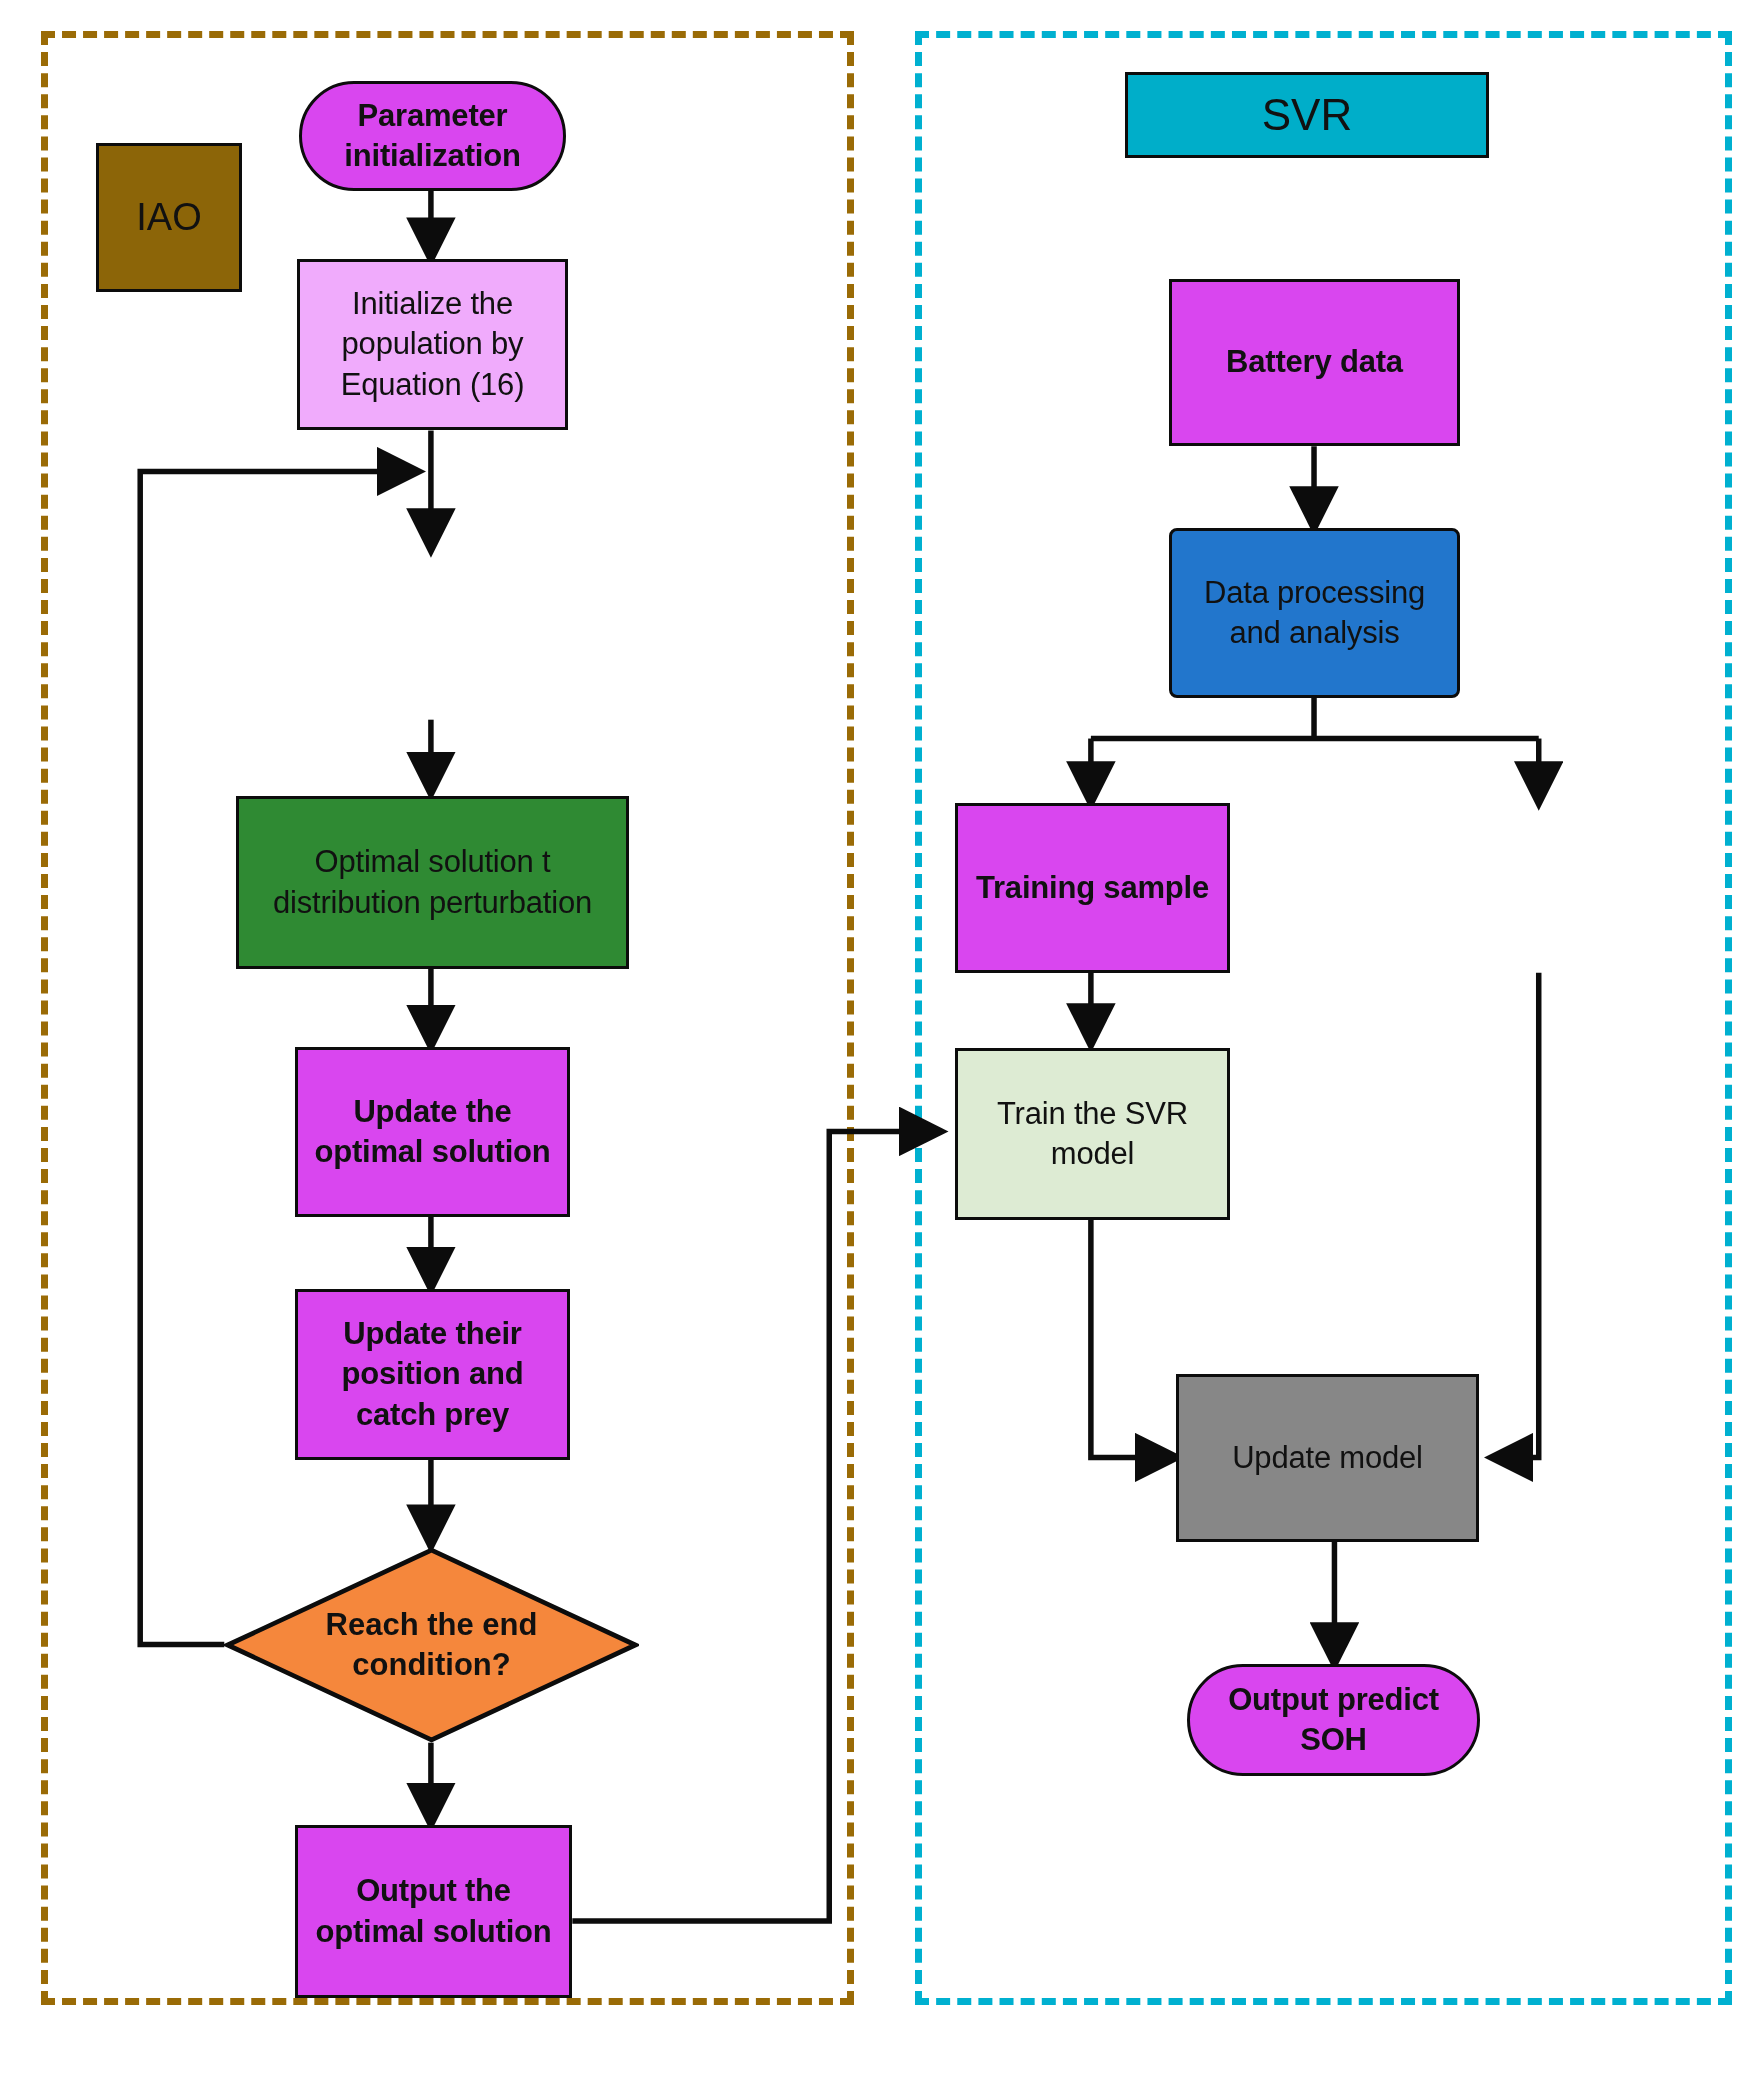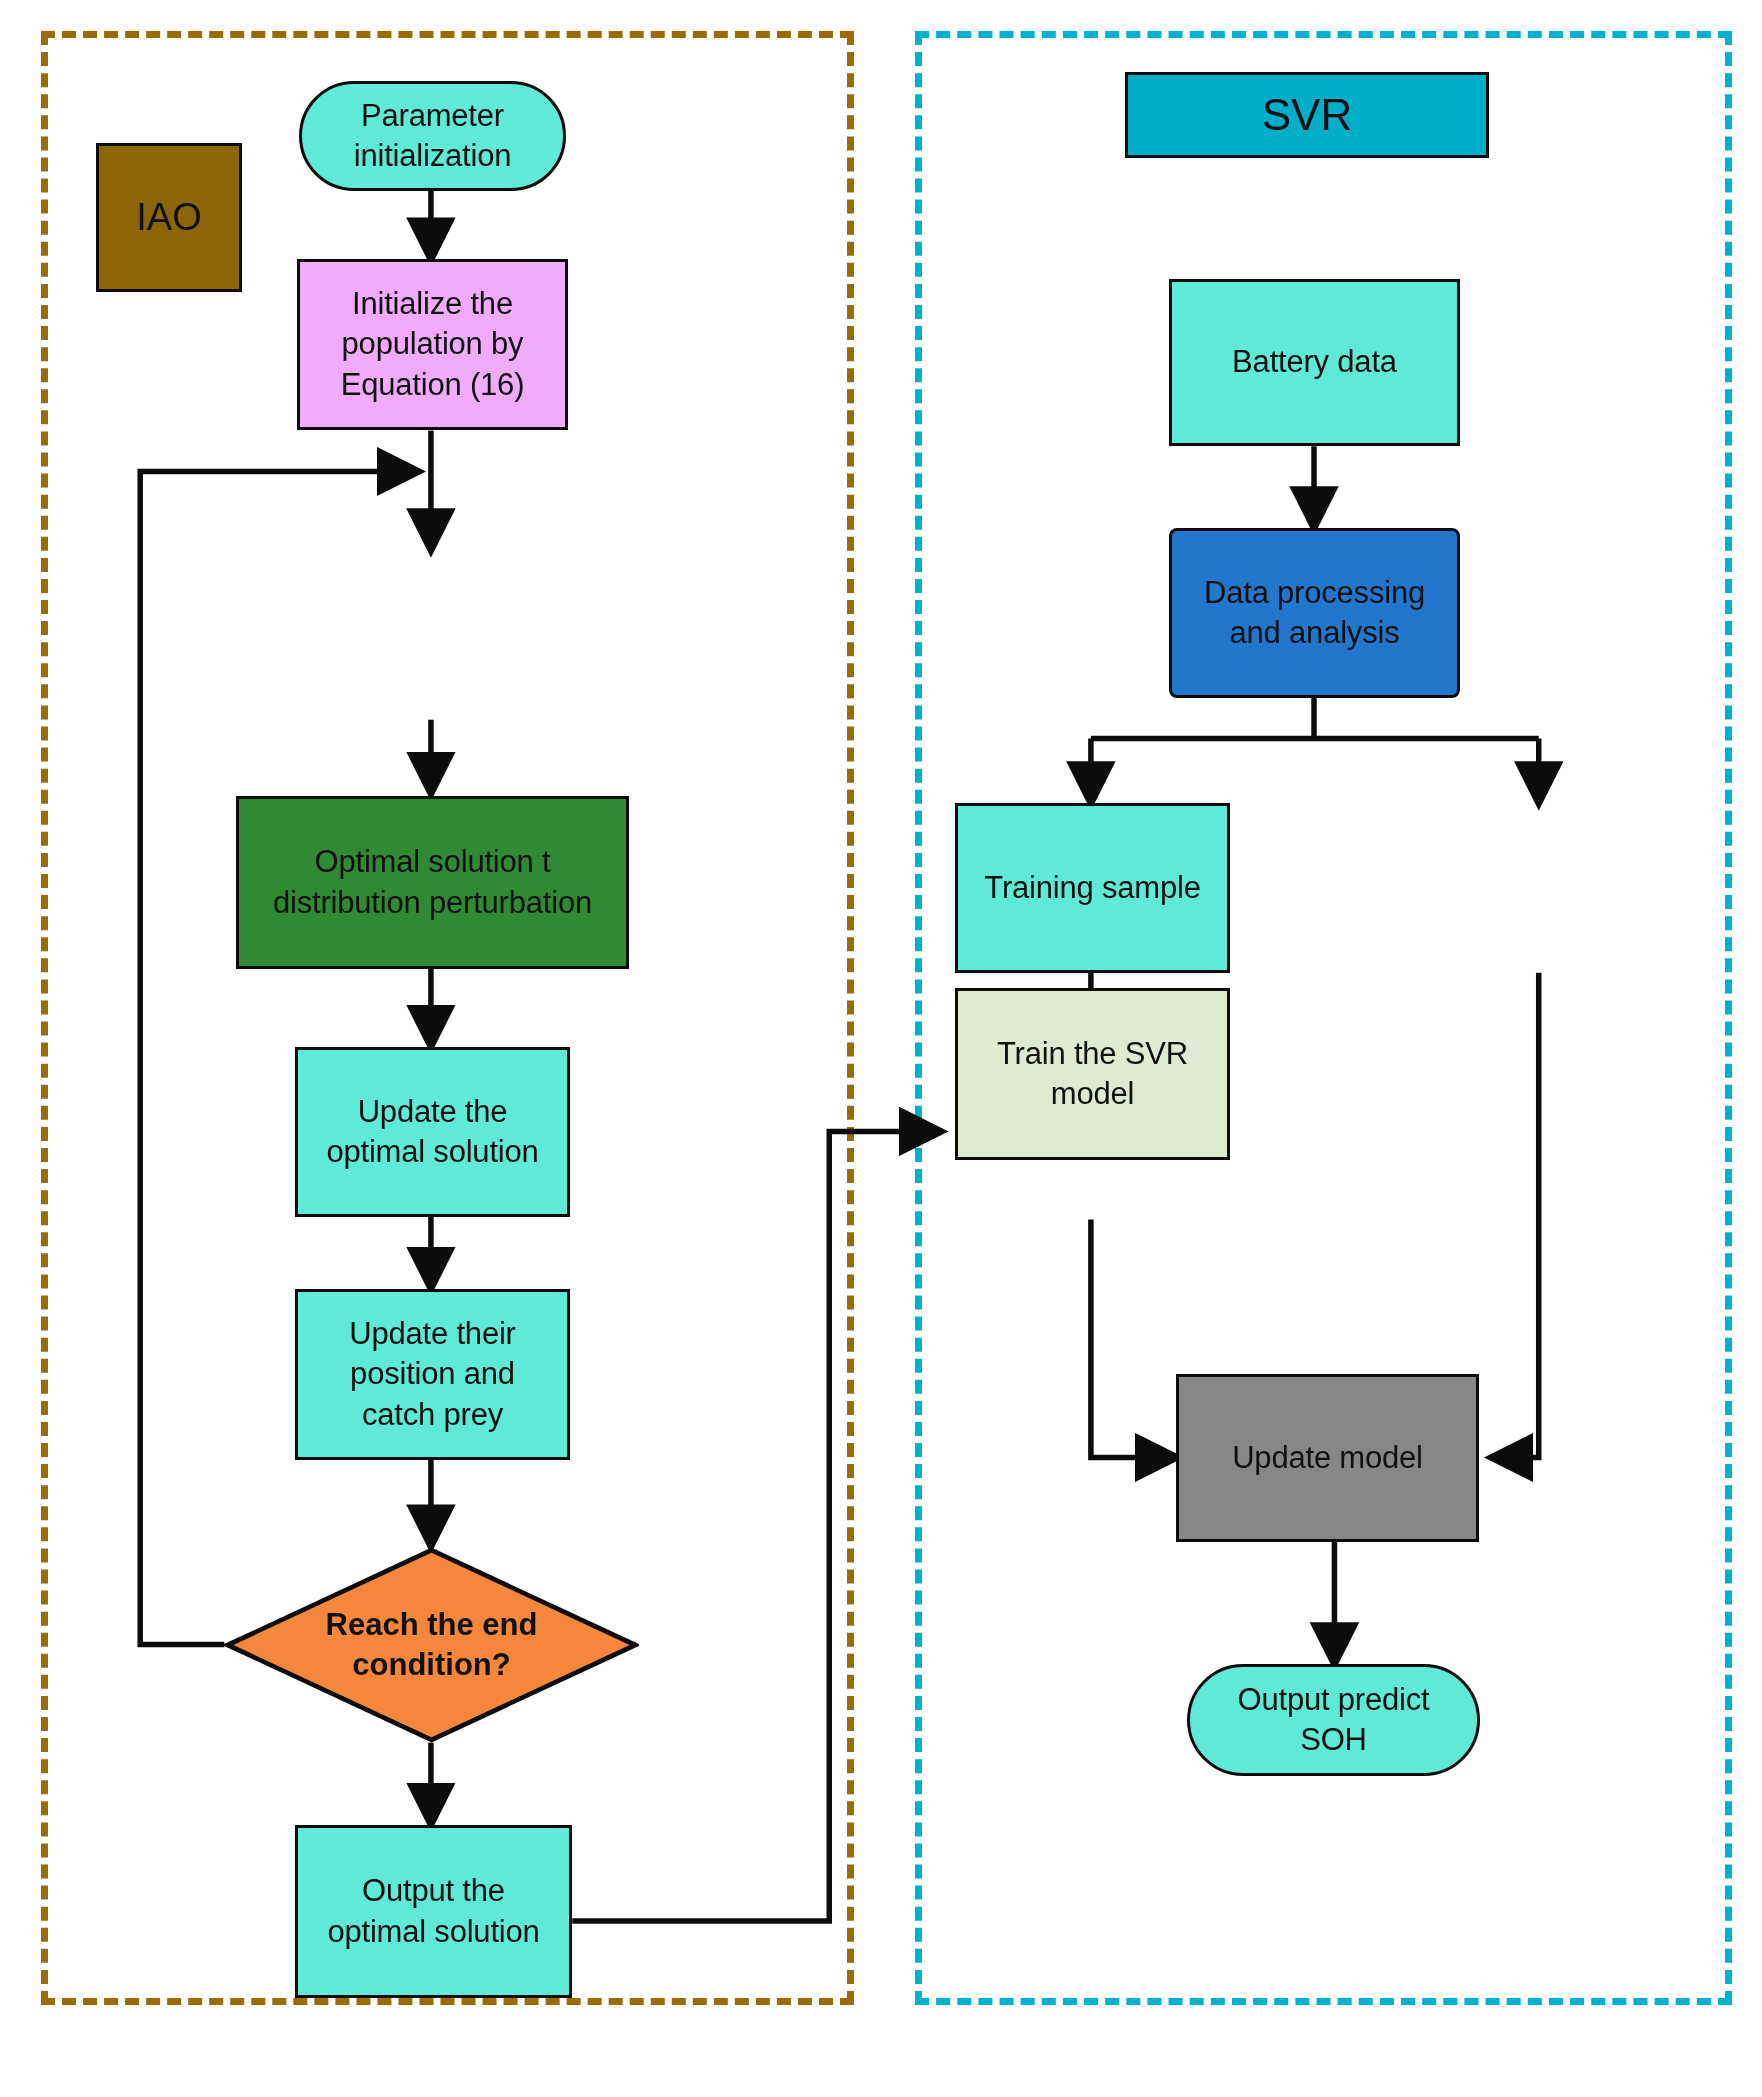--- a/index.html
+++ b/index.html
@@ -78,21 +78,21 @@
   }
   .chip.iao-chip  { background: #8C6508; }
   .chip.svr-chip  { background: #00AEC9; font-size: 44px; }
 
   
   .fill-yellow { background: #f0abfc; }
   .fill-green  { background: #2F8A33; }
   .fill-blue   { background: #2276CC; }
   .fill-ltgreen{ background: #DDEBD3; }
   .fill-gray   { background: #878787; }
-  .fill-white  { background: #5eead4; }
+  .fill-white  { background: #d946ef; font-weight: bold; }
 
   
   .diamond-wrap {
     position: absolute;
   }
   .diamond-wrap svg {
     position: absolute;
     left: 0; top: 0;
   }
   .diamond-label {
@@ -188,21 +188,21 @@
 optimal solution</div>
 
   <div class="node fill-white" style="left:1169px; top:279px; width:291px; height:167px;">Battery data</div>
 
   <div class="node fill-blue" style="left:1169px; top:528px; width:291px; height:170px;border-radius:8px;">Data processing
 and analysis</div>
 
   <div class="node fill-white" style="left:955px; top:803px; width:275px; height:170px;">Training sample</div>
 
 
-  <div class="node fill-ltgreen" style="left:955px; top:988px; width:275px; height:172px;">Train the SVR
+  <div class="node fill-ltgreen" style="left:955px; top:1048px; width:275px; height:172px;">Train the SVR
 model</div>
 
   <div class="node fill-gray" style="left:1176px; top:1374px; width:303px; height:168px;">Update model</div>
 
   <div class="node terminator fill-white" style="left:1187px; top:1664px; width:293px; height:112px;">Output predict
 SOH</div>
 
 </div>
 
 

